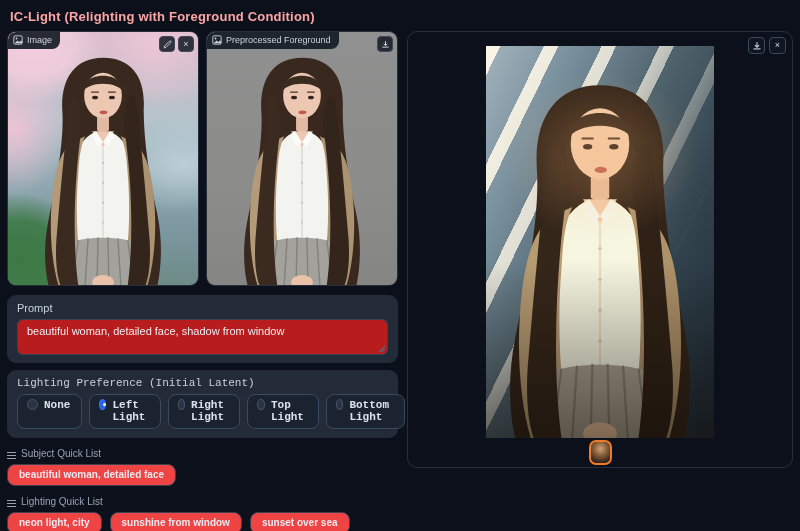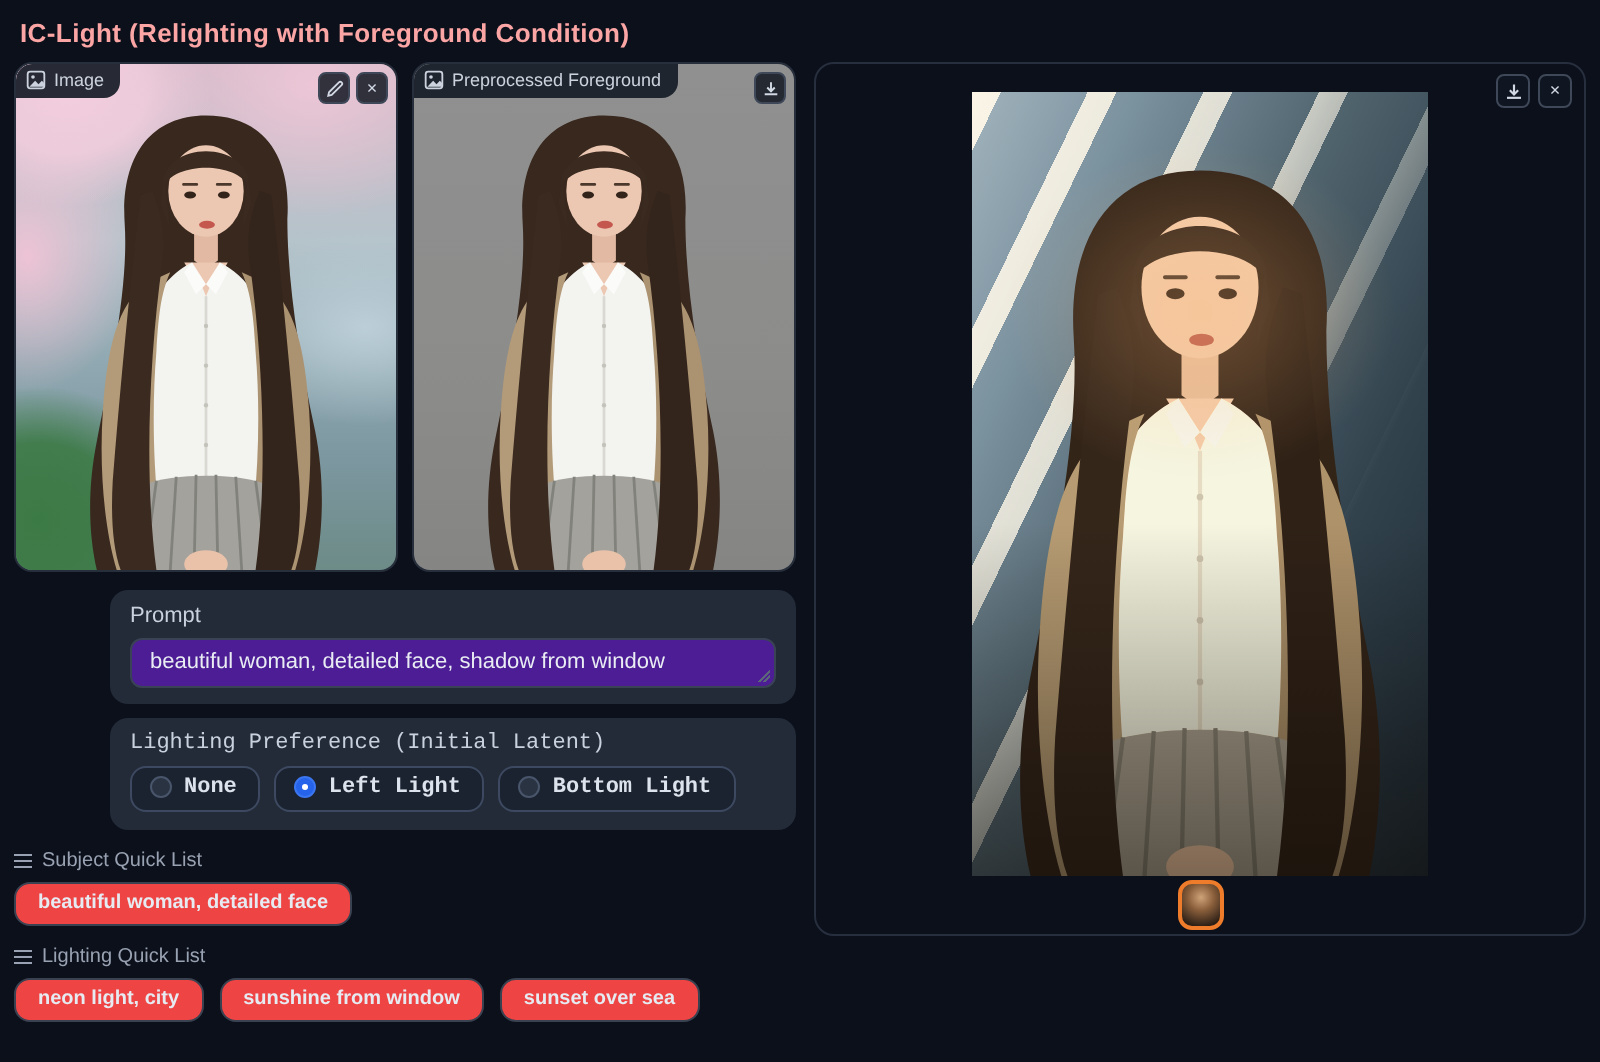--- a/index.html
+++ b/index.html
@@ -47,27 +47,27 @@
       radial-gradient(120px 95px at 78% 4%, #ecc6d6 0%, rgba(236,198,214,0) 70%),
       radial-gradient(75px 95px at 3% 38%,  #edc3d5 0%, rgba(237,195,213,0) 72%),
       radial-gradient(95px 85px at 6% 90%,  #3c7a45 0%, rgba(60,122,69,.9) 45%, rgba(60,122,69,0) 78%),
       radial-gradient(110px 70px at 92% 52%, #bccfd8 0%, rgba(188,207,216,0) 70%),
       linear-gradient(180deg, #d3b9c8 0%, #b5c3ca 35%, #91a9b2 58%, #7c97a0 78%, #6d8b87 100%);
   }
   .bg-gray { background:linear-gradient(180deg,#909090 0%,#8c8c8b 60%,#858584 100%); }
 
   
   .block {
-    background:#232b39; border-radius:9px; padding:7px 10px 8px 10px; margin-top:9px;margin-left:48px;
+    background:#232b39; border-radius:9px; padding:7px 10px 8px 10px; margin-top:9px;
   }
   .block-label { font-size:11px; color:#c8d1dd; margin-bottom:5px; }
   .prompt-wrap { position:relative; }
   .prompt-input {
-    width:100%; height:25px; resize:none; overflow:hidden; display:block;
-    background:#4c1d95; border:1px solid #3a4355; border-radius:6px;
+    width:100%; height:36px; resize:none; overflow:hidden; display:block;
+    background:#b91c1c; border:1px solid #3a4355; border-radius:6px;
     color:#e9edf3; font-size:11px; padding:5px 9px;
     font-family:"Liberation Sans", sans-serif;
   }
   .resize-handle {
     position:absolute; right:3px; bottom:3px; width:7px; height:7px;
     background:linear-gradient(135deg, transparent 55%, #5b667a 55%, #5b667a 65%, transparent 65%, transparent 75%, #5b667a 75%, #5b667a 85%, transparent 85%);
   }
 
   
   .radio-row { display:flex; gap:7px; margin-top:2px; }
@@ -82,21 +82,21 @@
     background:#2a3342; border:1px solid #49556b; position:relative;
   }
   .radio-pill.selected .radio-circle { background:#2563eb; border-color:#3b76f0; }
   .radio-pill.selected .radio-circle::after {
     content:""; position:absolute; left:3px; top:3px; width:3px; height:3px;
     border-radius:50%; background:#fff;
   }
 
   
   .section { margin-top:10px; }
-  .section-header { display:flex; align-items:center; gap:5px; font-size:10px; color:#99a2b2; }
+  .section-header { display:flex; align-items:flex-end; gap:5px; font-size:10px; color:#99a2b2; }
   .list-glyph {
     width:9px; height:7px; flex:none;
     background:repeating-linear-gradient(to bottom,#99a2b2 0 1px, transparent 1px 3px);
   }
   .pill-row { display:flex; gap:8px; margin-top:5px; flex-wrap:wrap; }
   .quick-pill {
     background:#ef4444; border:1px solid #3a4251; border-radius:8px;
     padding:4px 11px 5px 11px; cursor:pointer;
     font-size:10px; font-weight:bold; color:#e6eaf1; white-space:nowrap;
   }
@@ -266,20 +266,28 @@
         <div class="radio-pill">
           <span class="radio-circle"></span>
           <span>None</span>
         </div>
         <div class="radio-pill selected">
           <span class="radio-circle"></span>
           <span>Left Light</span>
         </div>
         <div class="radio-pill">
           <span class="radio-circle"></span>
+          <span>Right Light</span>
+        </div>
+        <div class="radio-pill">
+          <span class="radio-circle"></span>
+          <span>Top Light</span>
+        </div>
+        <div class="radio-pill">
+          <span class="radio-circle"></span>
           <span>Bottom Light</span>
         </div>
       </div>
     </div>
 
     <div class="section">
       <div class="section-header">
         <span class="list-glyph"></span>
         <span>Subject Quick List</span>
       </div>

